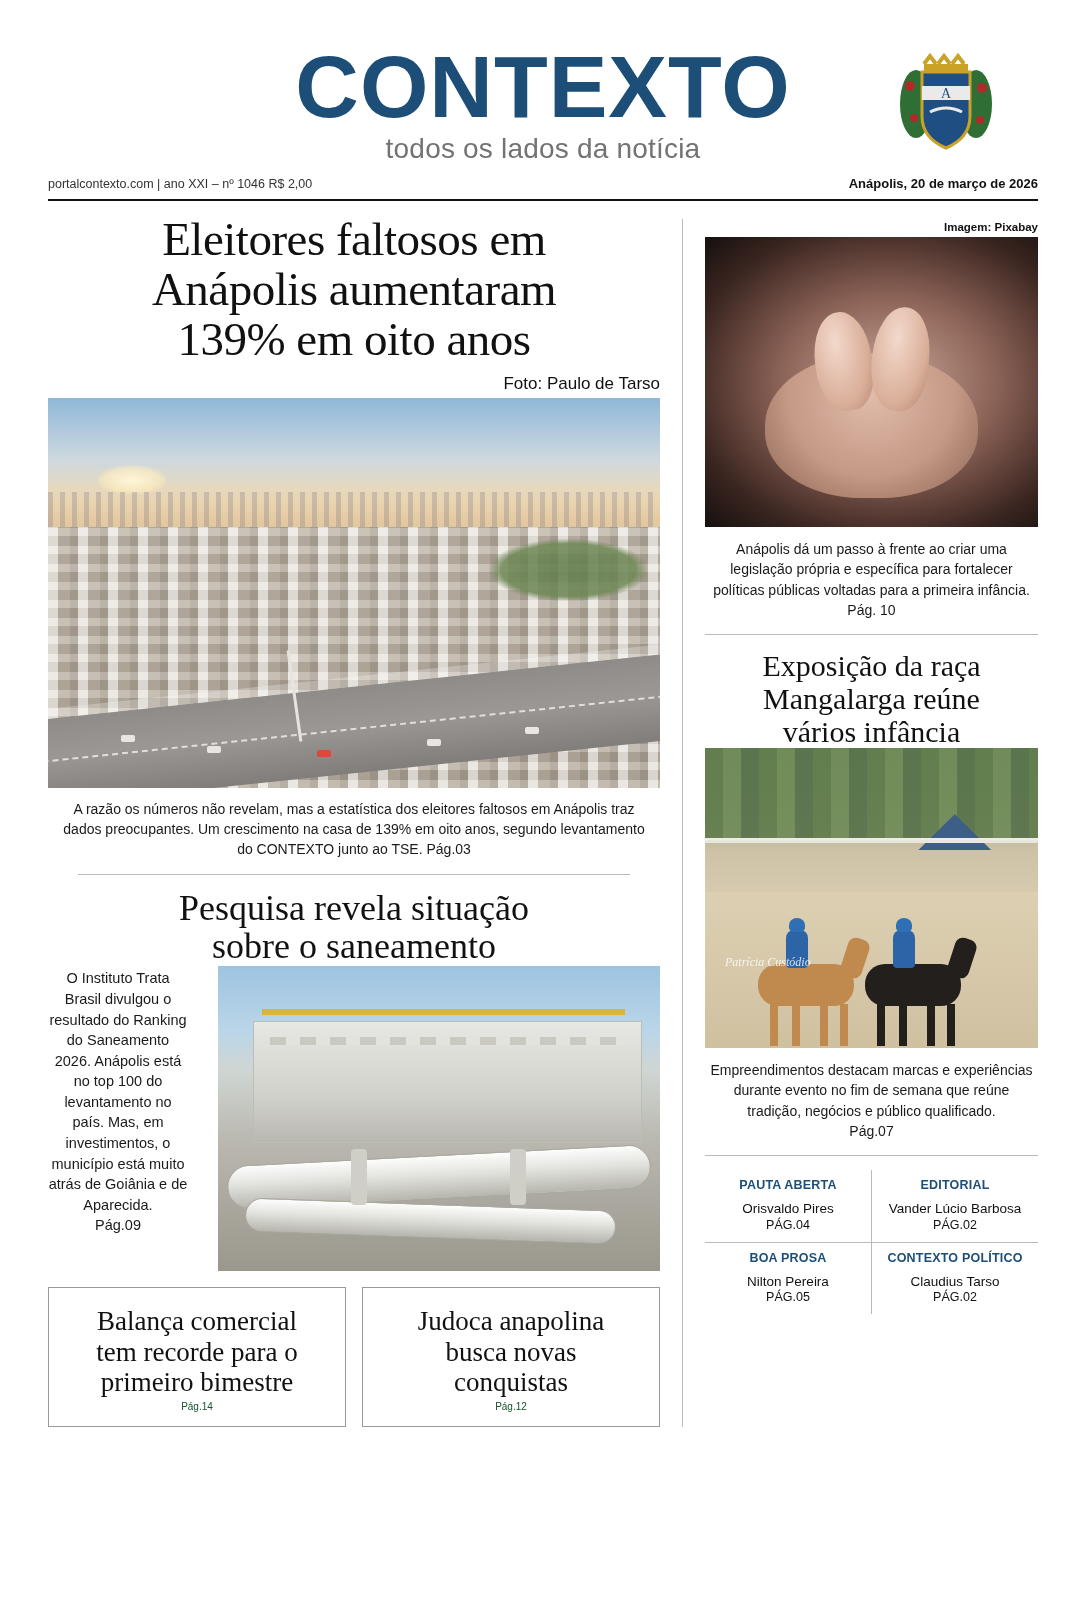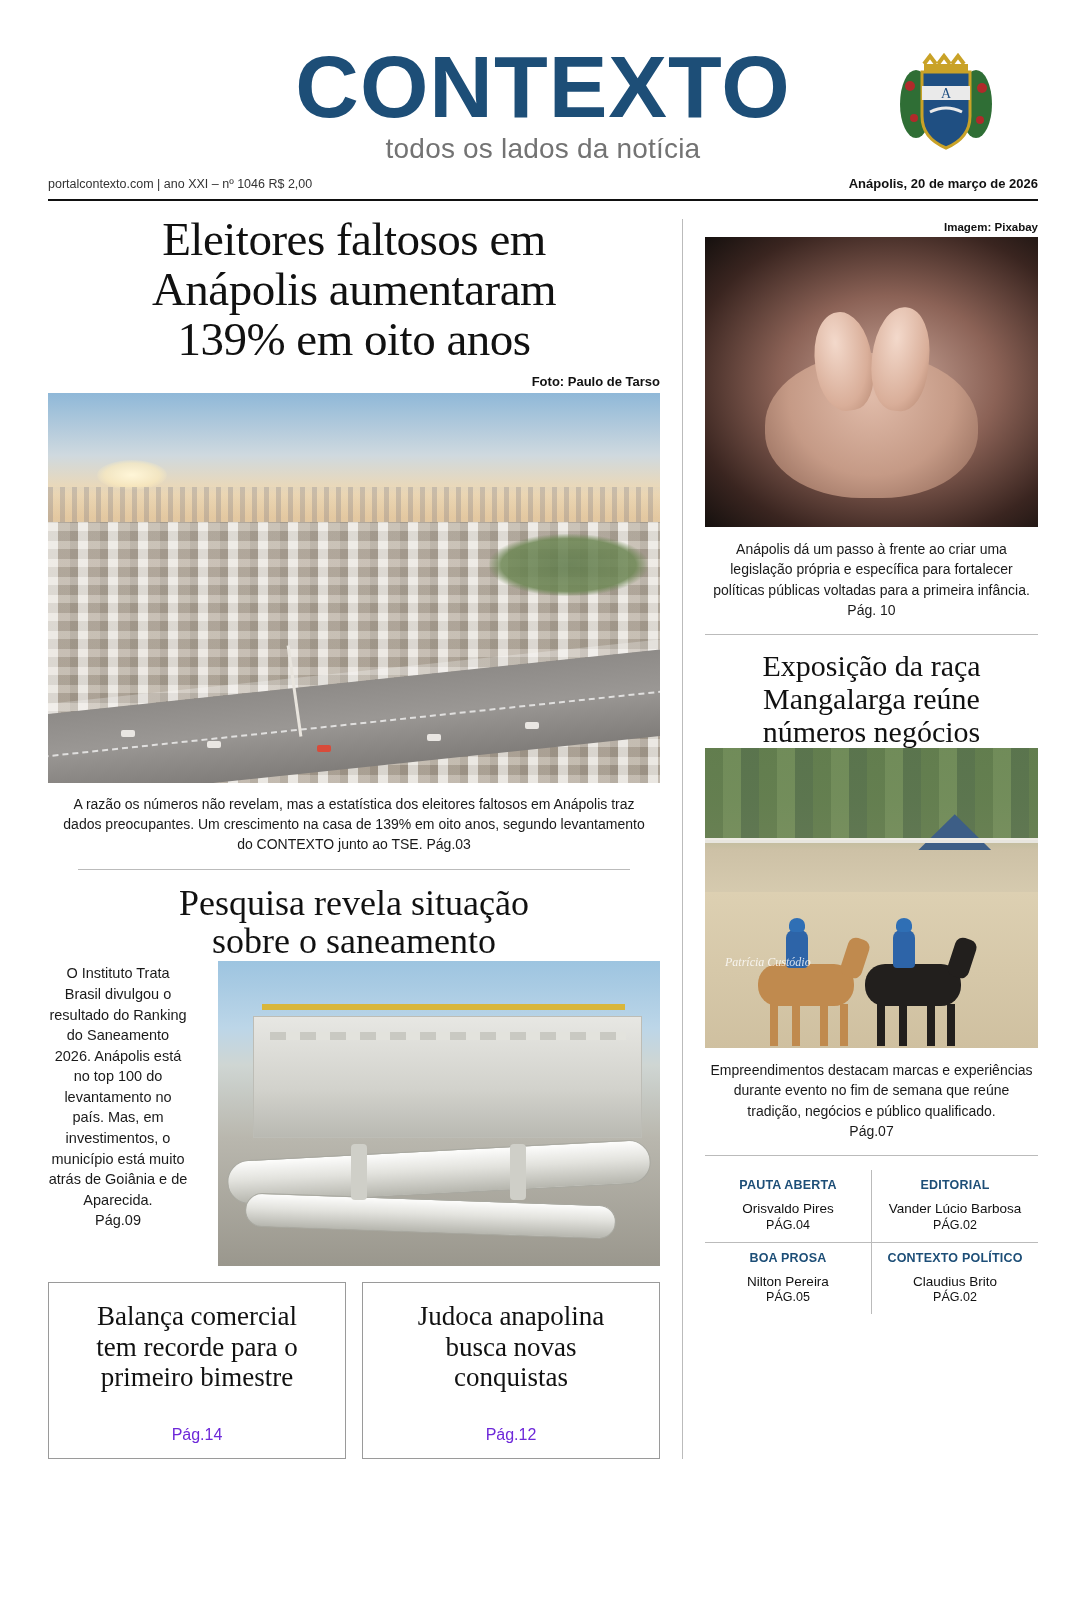--- a/index.html
+++ b/index.html
@@ -74,22 +74,22 @@
     text-align: center;
     line-height: 1.06;
   }
   .hl-main { font-size: 47px; letter-spacing: -0.5px; }
   .hl-main .pct { font-size: 47px; }
   .hl-sub2 { font-size: 36px; }
   .hl-r { font-size: 30px; text-align: center; line-height: 1.1; }
 
   .credit {
     text-align: right;
-    font-size: 13px;
-    font-weight: bold;
+    font-size: 17px;
+    font-weight: normal;
     color: #111;
     margin-top: 10px;
     margin-bottom: 4px;
   }
   .credit-r { text-align: right; font-size: 11.5px; font-weight: bold; margin: 6px 0 4px; }
 
   .photo { width: 100%; display: block; position: relative; overflow: hidden; }
 
   .caption {
     font-size: 14px;
@@ -121,21 +121,21 @@
     border: 1px solid #9a9a9a;
     padding: 18px 10px 14px;
     text-align: center;
   }
   .box-title {
     font-family: "Liberation Serif", serif;
     font-size: 27px;
     line-height: 1.12;
     color: #111;
   }
-  .box-page { font-size: 16px; margin-top: 34px; color: #6d28d9; }
+  .box-page { font-size: 10px; margin-top: 4px; color: #14532d; }
 
   
   .caption-r {
     font-size: 14px;
     line-height: 1.45;
     text-align: center;
     color: #1a1a1a;
     margin-top: 12px;
   }
 
@@ -421,21 +421,21 @@
       <div class="caption-r">
         <span>Anápolis dá um passo à frente ao criar uma legislação própria e específica para fortalecer políticas públicas voltadas para a primeira infância.</span><br>
         <span>Pág. 10</span>
       </div>
 
       <div class="hr-thin-r"></div>
 
       <h2 class="hl hl-r">
         <span>Exposição da raça</span><br>
         <span>Mangalarga reúne</span><br>
-        <span>números negócios</span>
+        <span>vários infância</span>
       </h2>
 
       <div class="photo ph-horse" style="">
         <div class="trees"></div>
         <div class="tent"></div>
         <div class="fence"></div>
         <div class="sand"></div>
         <div class="horse h1">
           <div class="body"></div>
           <div class="neck"></div>
@@ -479,21 +479,21 @@
         </div>
         <div class="cg-hr"></div>
         <div class="colgrid-row">
           <div class="colgrid-cell">
             <div class="cg-title">BOA PROSA</div>
             <div class="cg-name">Nilton Pereira</div>
             <div class="cg-page">PÁG.05</div>
           </div>
           <div class="colgrid-cell bordl">
             <div class="cg-title">CONTEXTO POLÍTICO</div>
-            <div class="cg-name">Claudius Brito</div>
+            <div class="cg-name">Claudius Tarso</div>
             <div class="cg-page">PÁG.02</div>
           </div>
         </div>
       </div>
 
     </div>
   </div>
 </div>
 
 </body></html>

